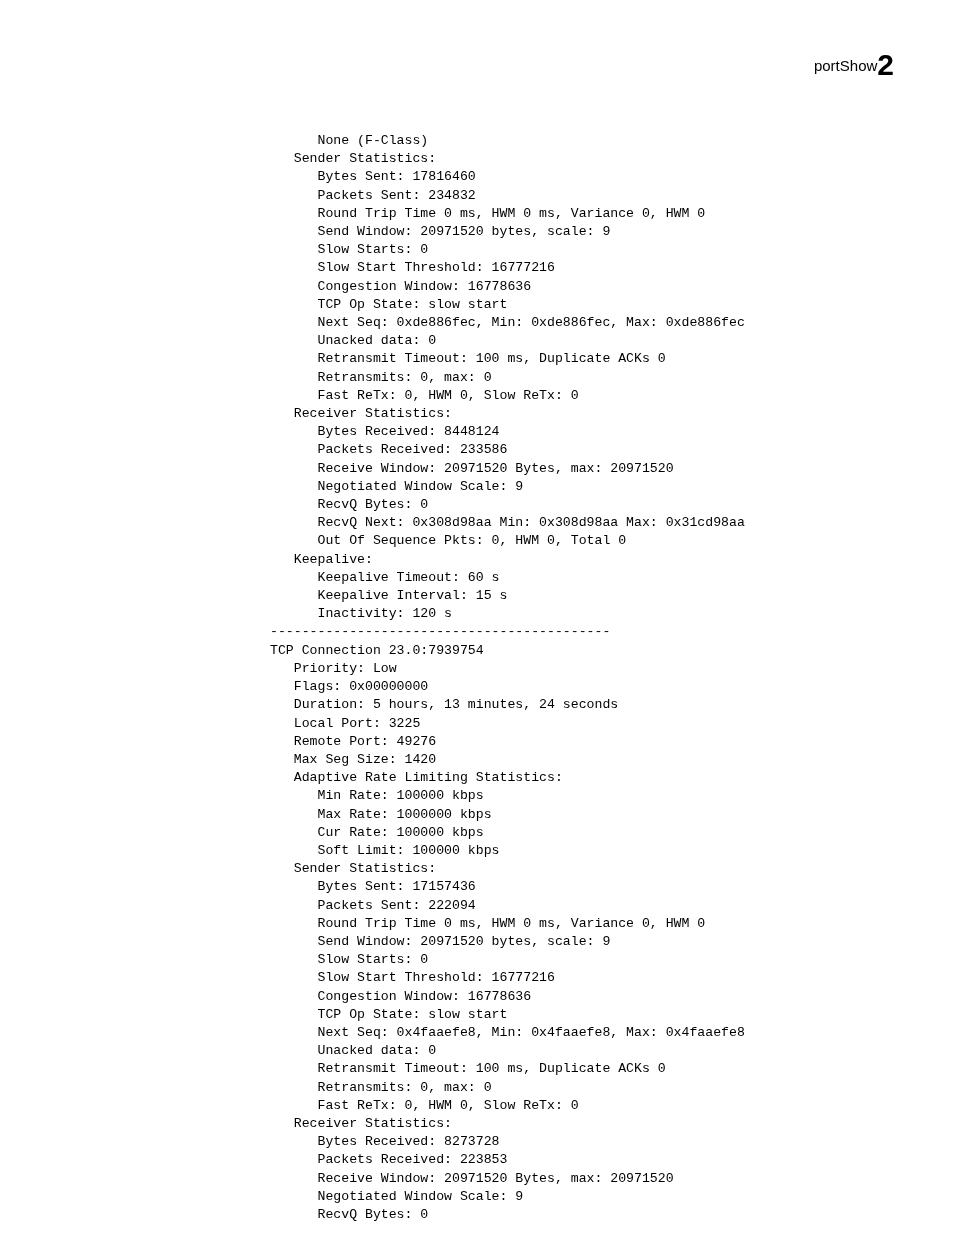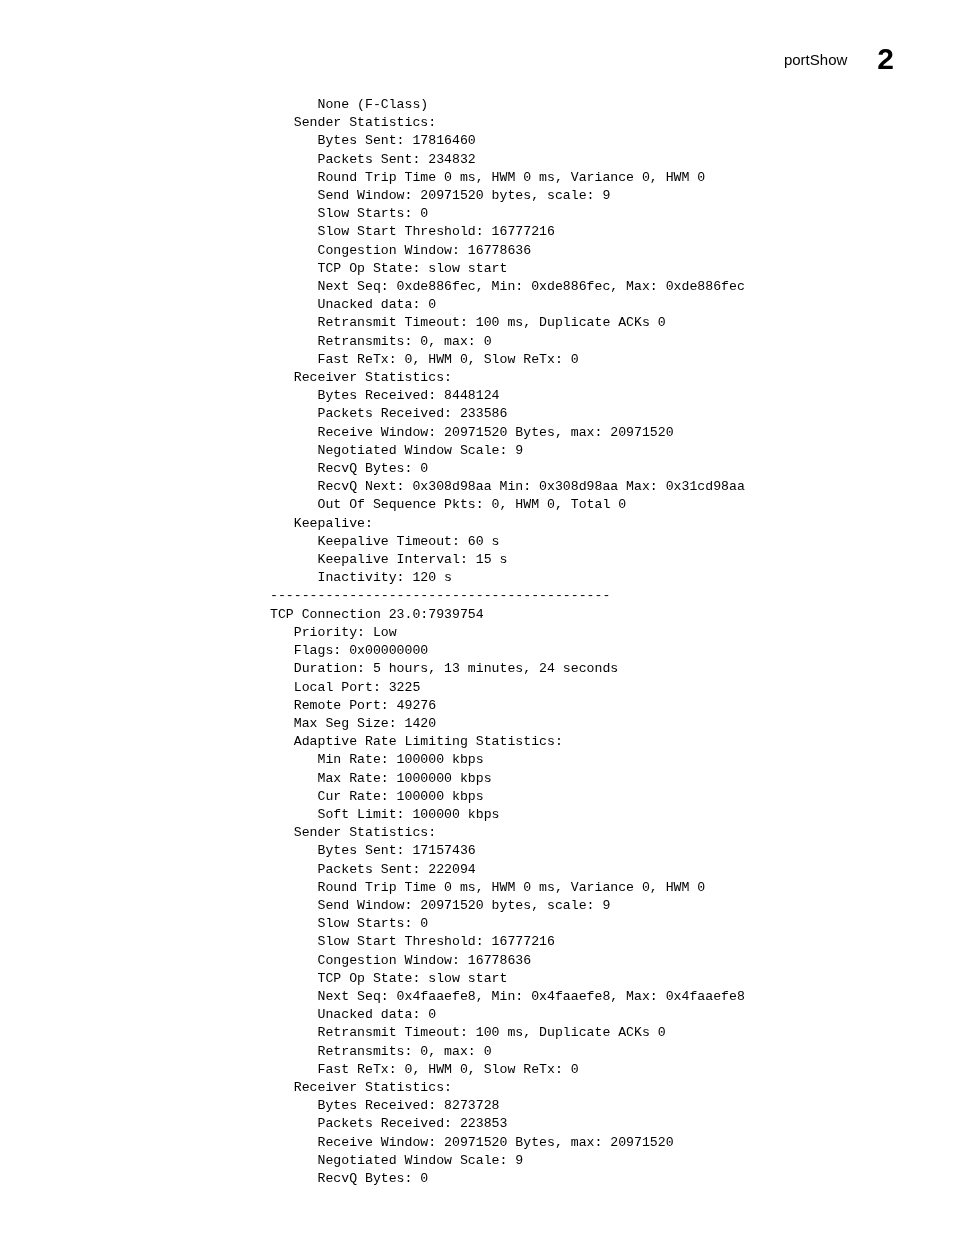--- a/index.html
+++ b/index.html
@@ -13,38 +13,37 @@
     min-height: 1235px;
     background: #ffffff;
     position: relative;
     box-sizing: border-box;
     padding-top: 52px;
     padding-left: 0;
     padding-right: 0;
   }
   .hdr {
     position: absolute;
-    top: 42px;
+    top: 48px;
     right: 60px;
     display: flex;
     align-items: center;
-    gap: 30px;
     font-family: Arial, Helvetica, sans-serif;
   }
   .hdr .cmd {
     font-size: 15px;
     color: #000;
   }
   .hdr .num {
     font-size: 30px;
     font-weight: bold;
     color: #000;
   }
   .codewrap {
-    margin-top: 44px;
+    margin-top: 80px;
     padding-left: 270px;
     font-family: "Courier New", Courier, monospace;
     font-size: 13.2px;
     line-height: 18.2px;
     white-space: pre;
     color: #000;
   }
 </style>
 </head>
 <body>

